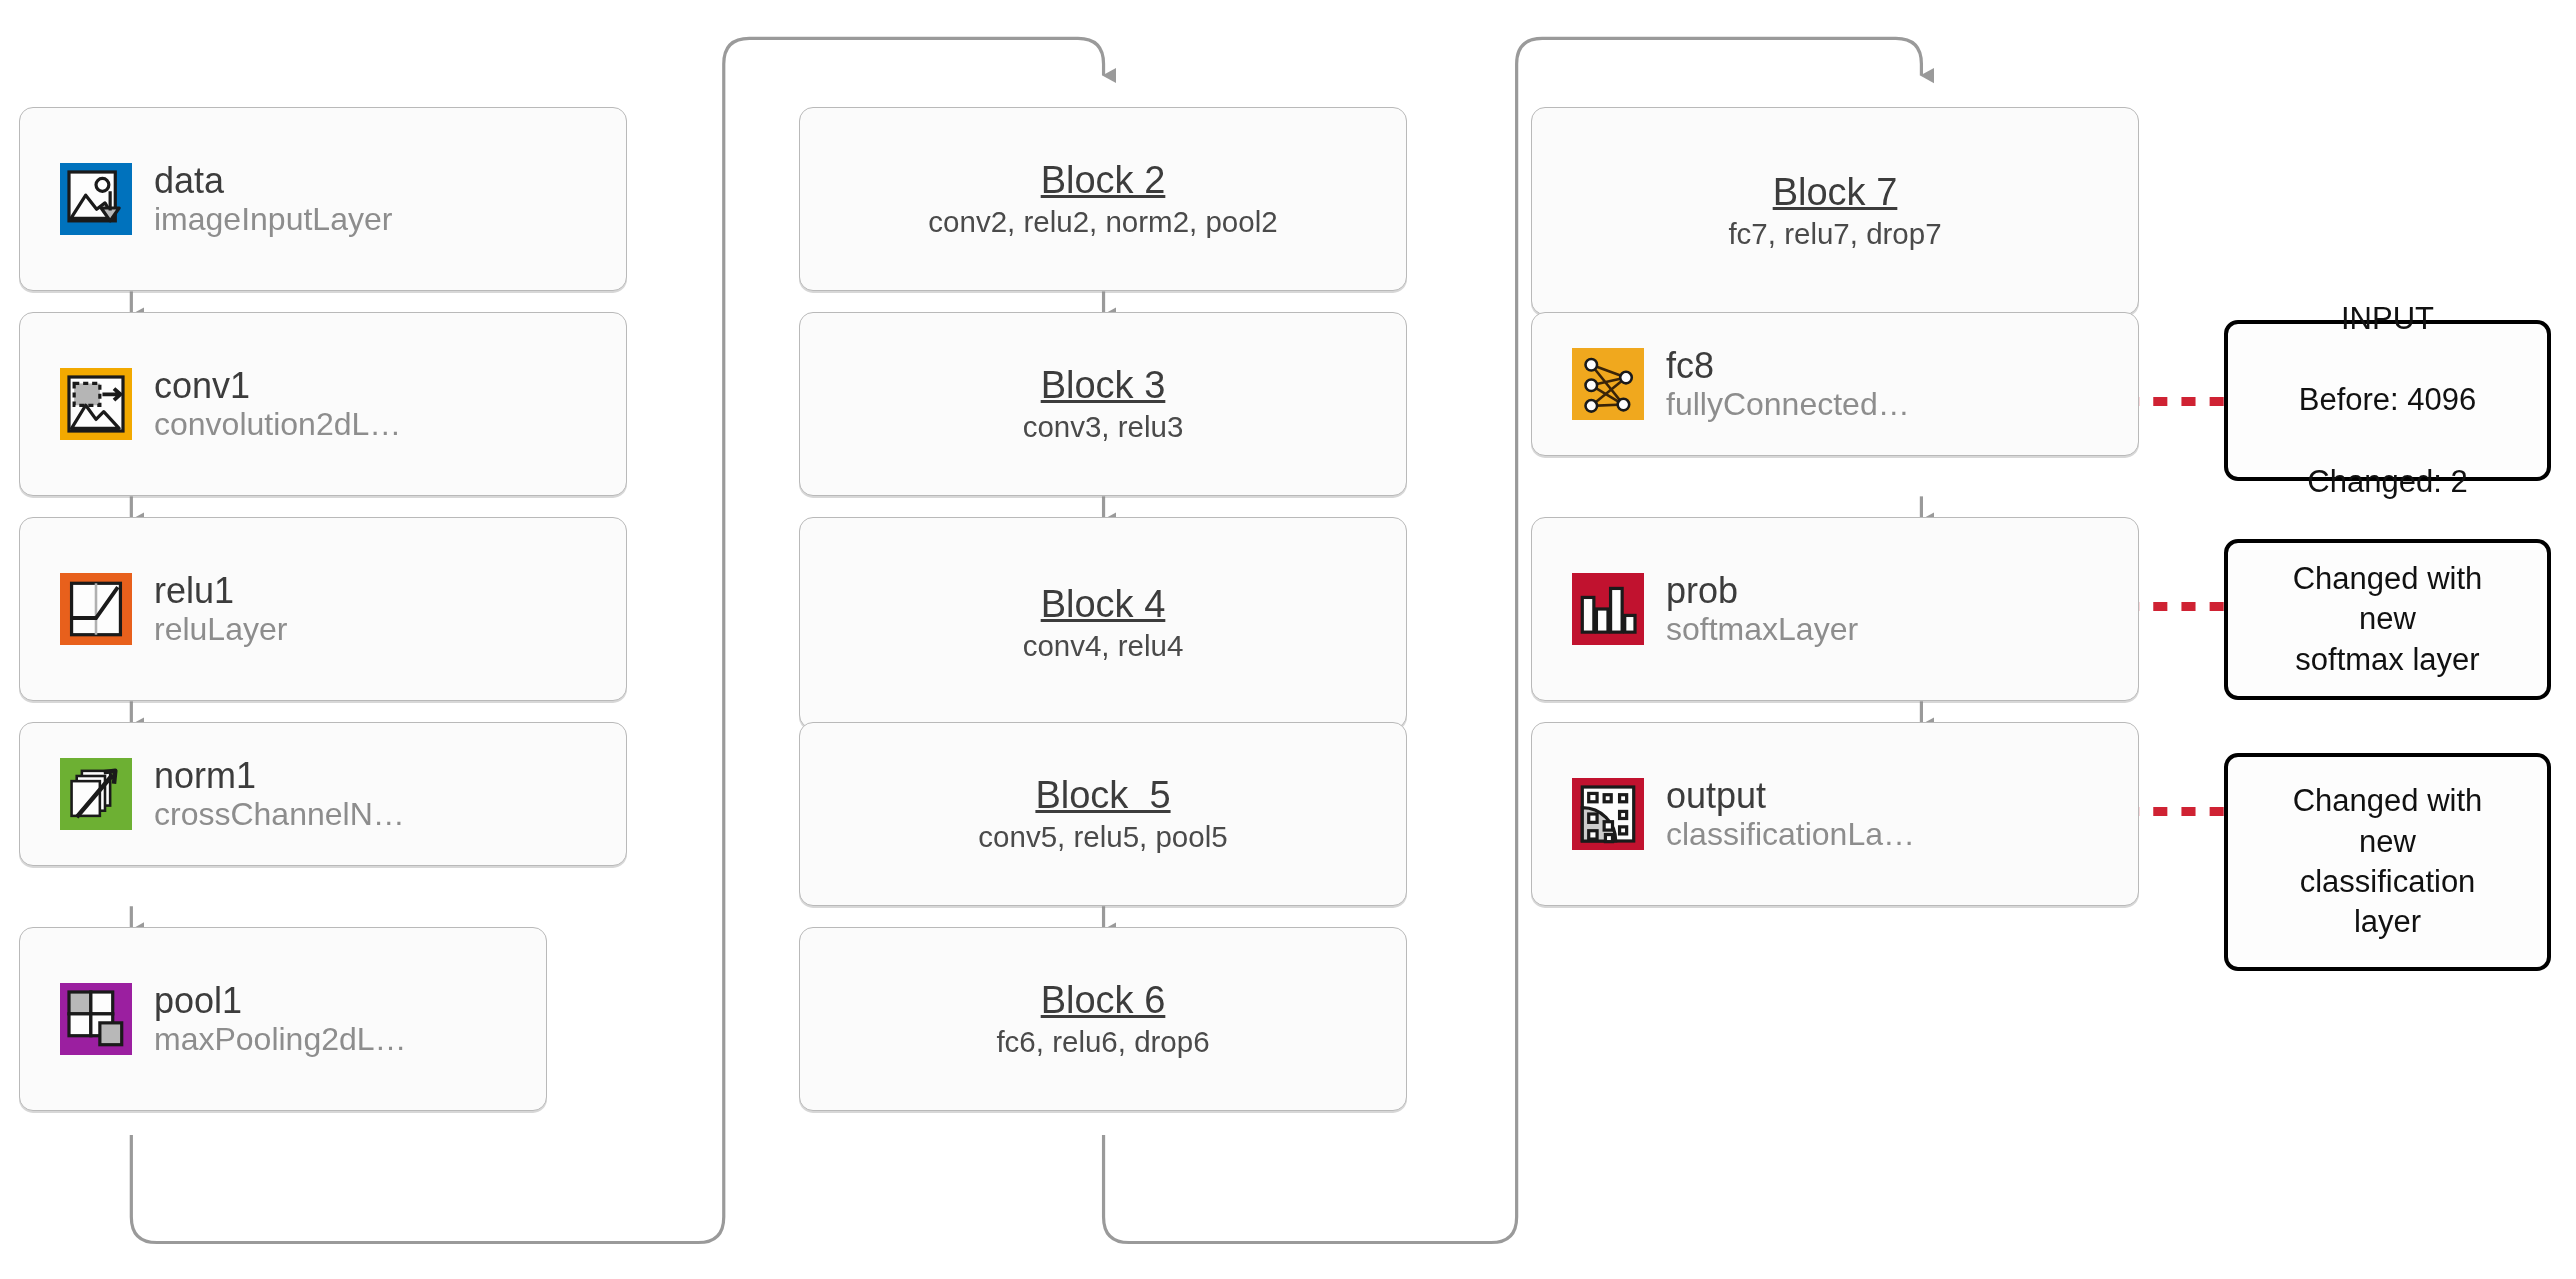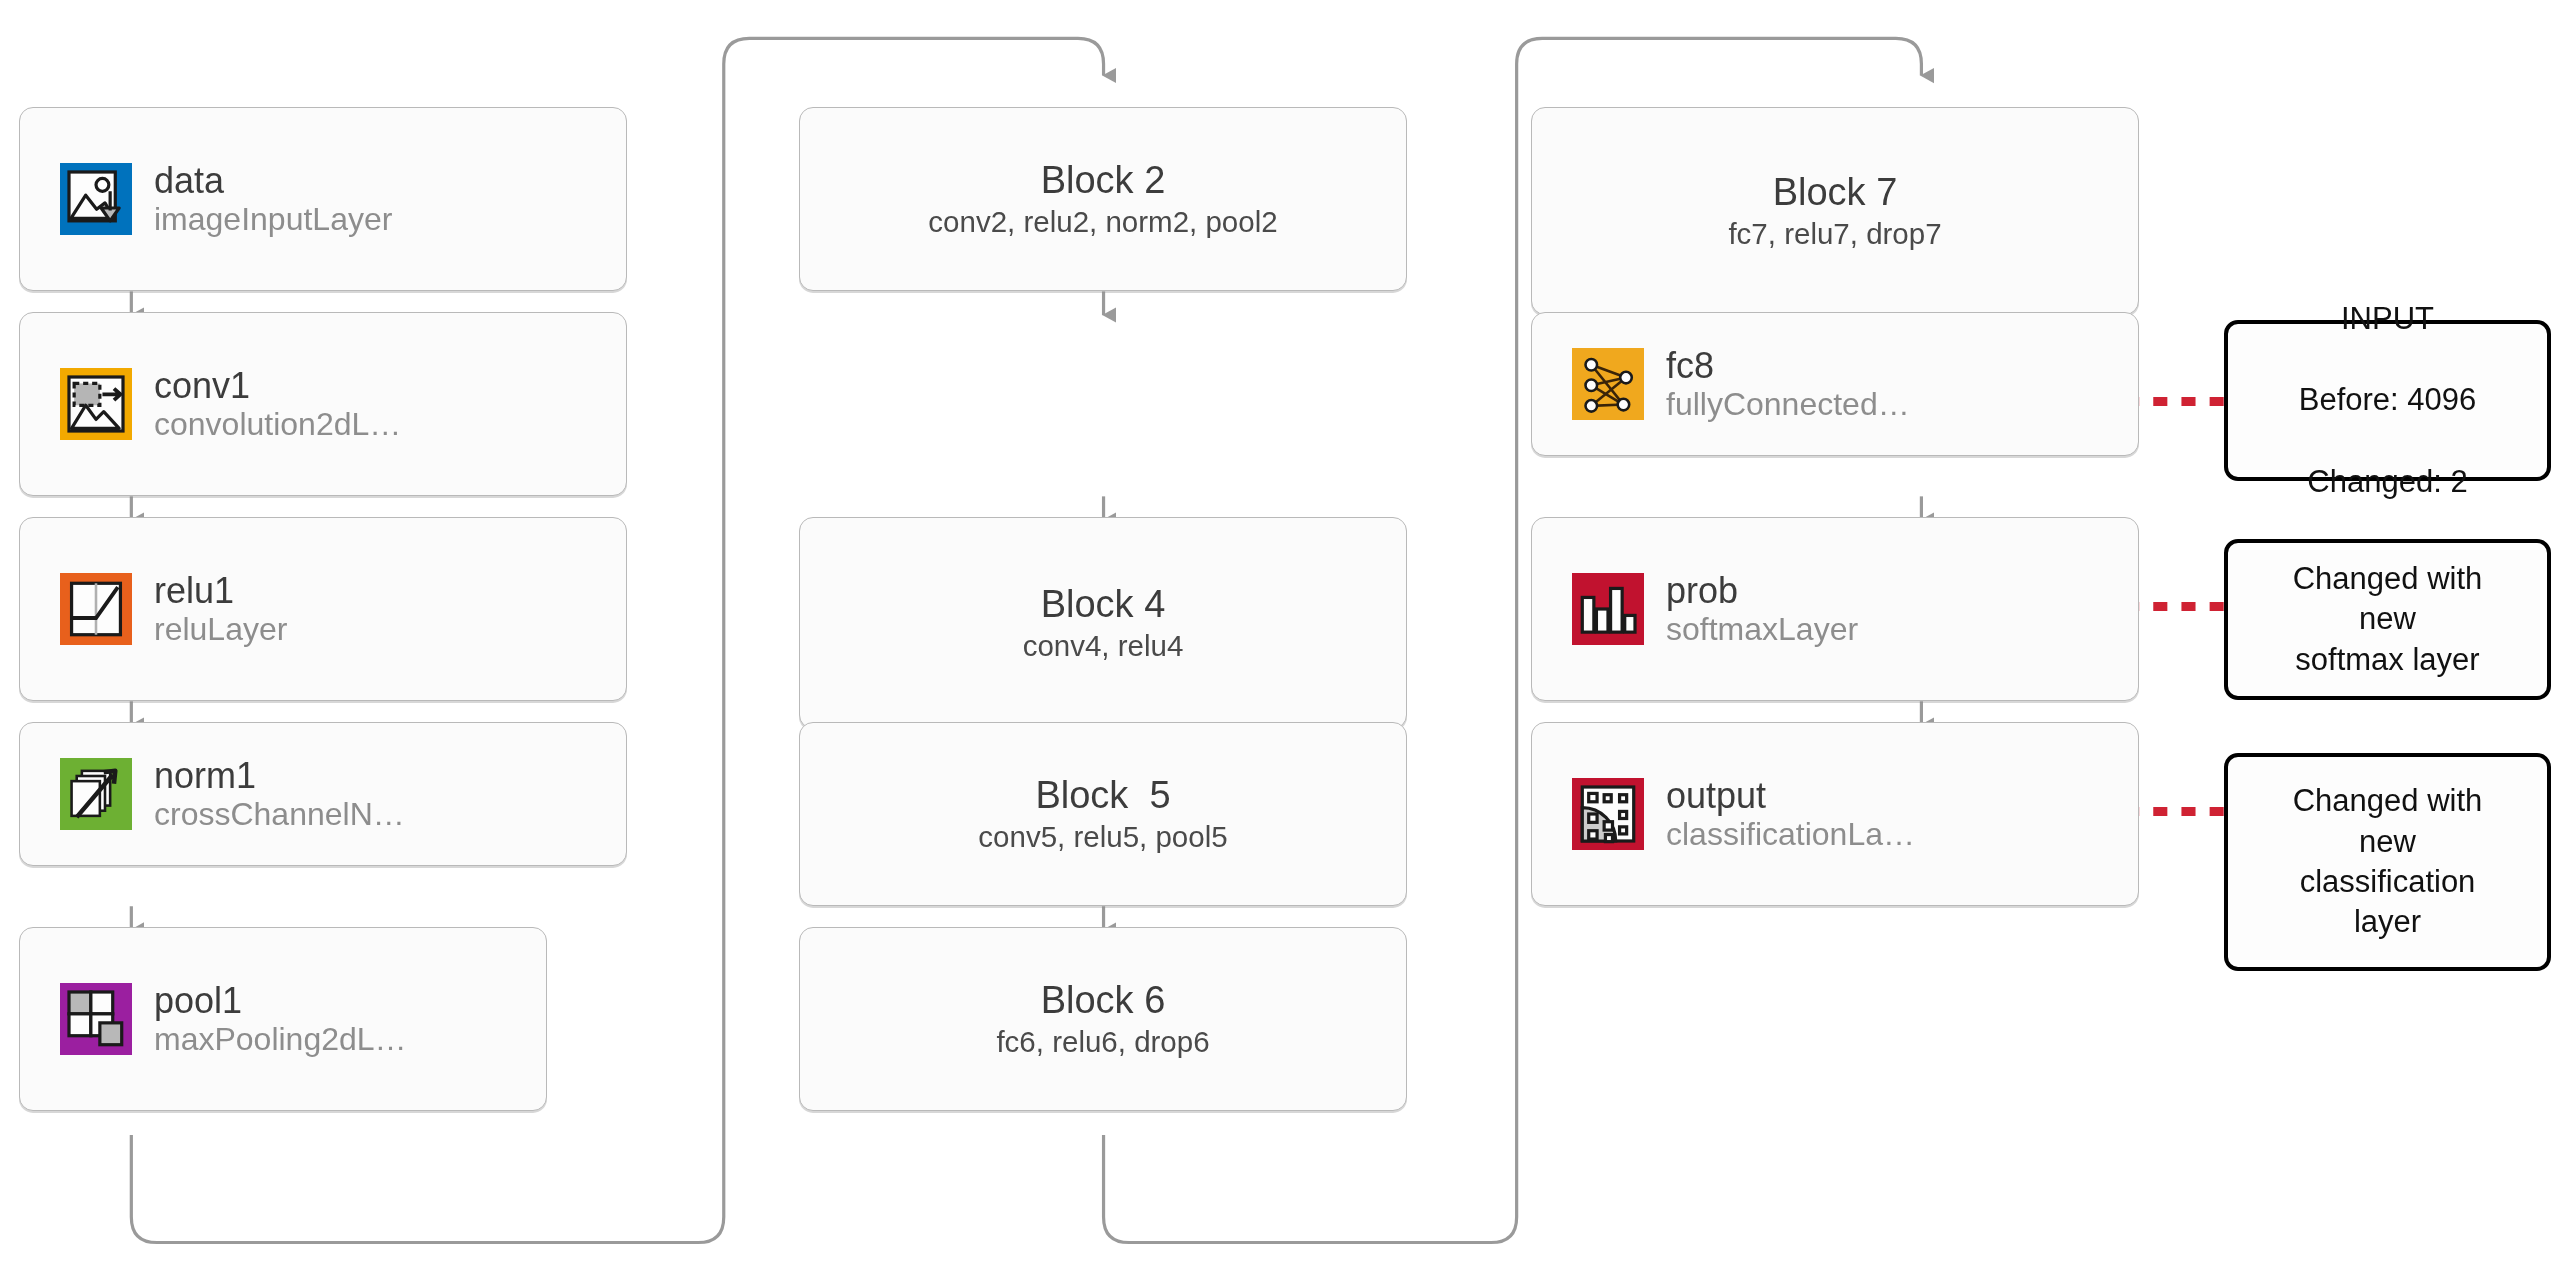--- a/index.html
+++ b/index.html
@@ -57,20 +57,21 @@
   .lbl-type{
     font-size:32px;
     color:#8d8d8d;
     white-space:nowrap;
   }
   .block-title{
     font-size:38px;
     color:#3c3c3c;
     white-space:pre;
     margin-bottom:3.8px;
+    text-decoration:underline;
   }
   .block-sub{
     font-size:29.5px;
     color:#4a4a4a;
     white-space:nowrap;
   }
   
   .tile{
     width:72px;height:72px;
     flex:0 0 72px;
@@ -220,20 +221,24 @@
       <span class="lbl-name">pool1</span>
       <span class="lbl-type">maxPooling2dL…</span>
     </span>
   </div>
 
   <div class="card block-card" style="left:799px;top:107px;width:608px;height:184px;">
     <span class="block-title">Block 2</span>
     <span class="block-sub">conv2, relu2, norm2, pool2</span>
   </div>
 
+  <div class="card block-card" style="left:799px;top:312px;width:608px;height:184px;">
+    <span class="block-title">Block 3</span>
+    <span class="block-sub">conv3, relu3</span>
+  </div>
 
   <div class="card block-card" style="left:799px;top:517px;width:608px;height:212px;">
     <span class="block-title">Block 4</span>
     <span class="block-sub">conv4, relu4</span>
   </div>
 
   <div class="card block-card" style="left:799px;top:722px;width:608px;height:184px;">
     <span class="block-title">Block  5</span>
     <span class="block-sub">conv5, relu5, pool5</span>
   </div>

